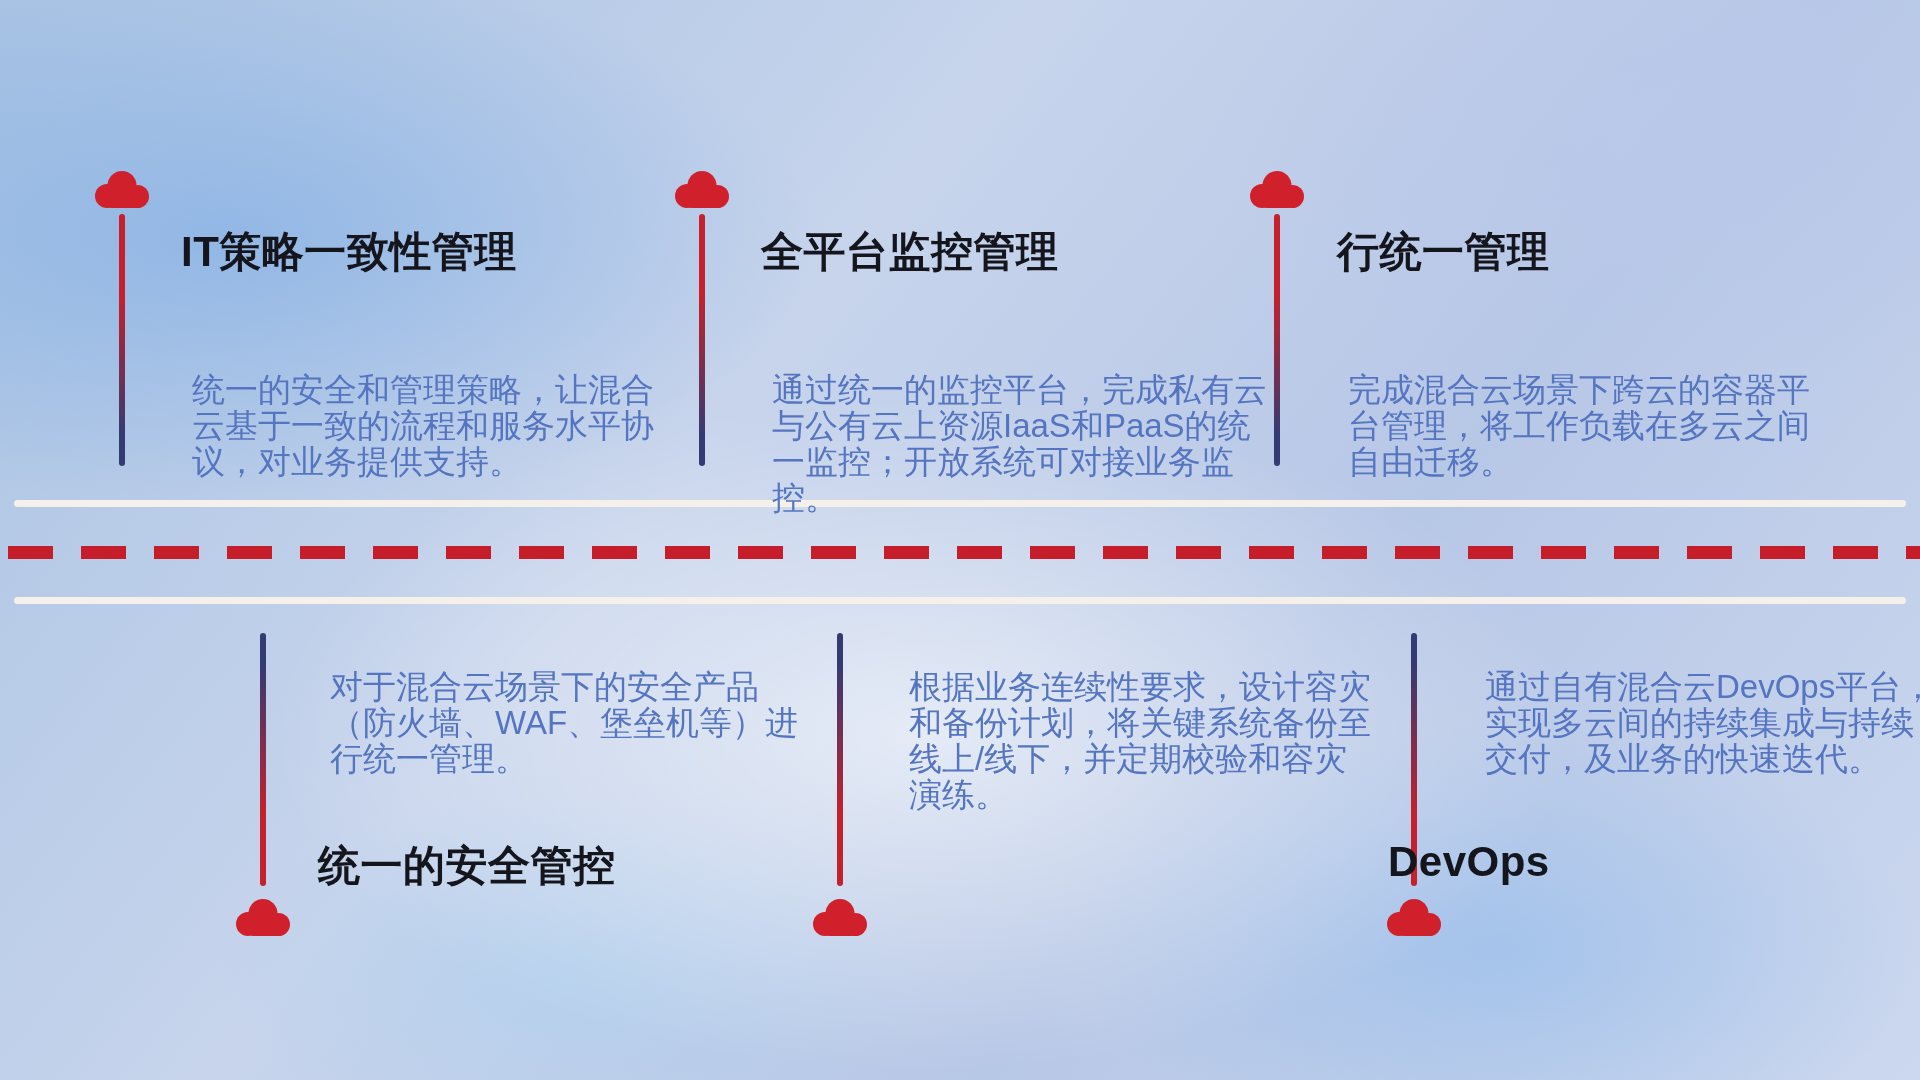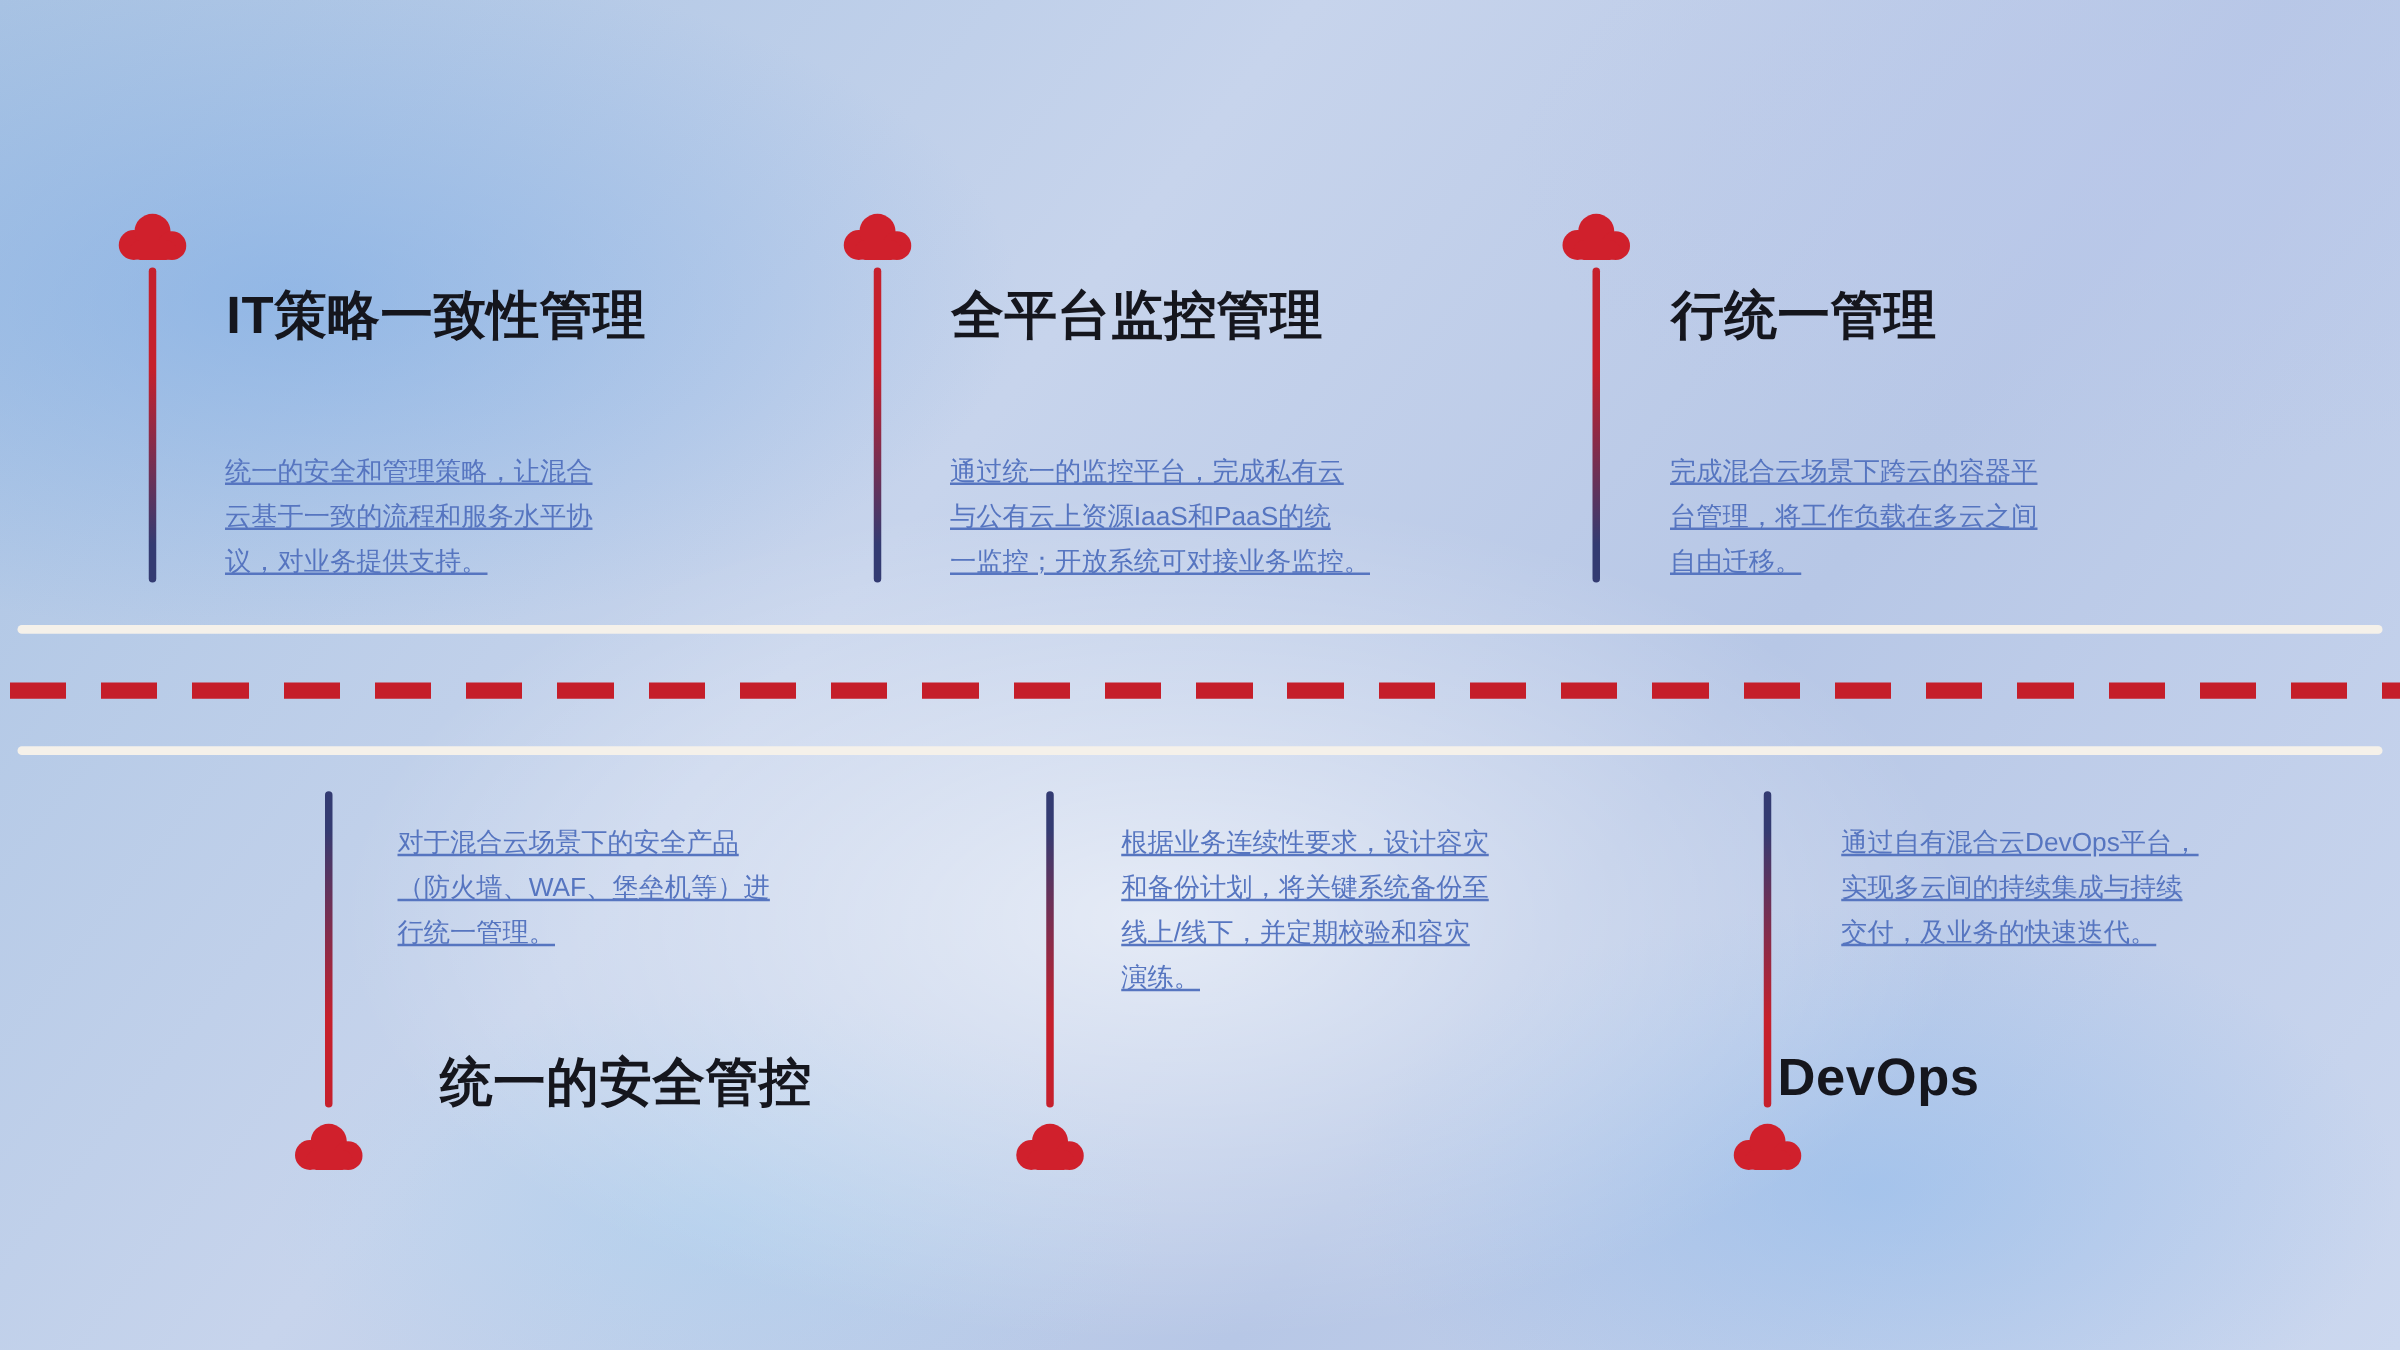--- a/index.html
+++ b/index.html
@@ -51,26 +51,25 @@
     top: 0; height: 253px;
     background: linear-gradient(180deg, var(--stem-navy) 12%, var(--stem-red) 72%);
   }
   .pin-bottom .cloud { top: 264px; }
   .title {
     position: absolute; margin: 0;
     font-size: 42px; font-weight: 700; color: var(--title-dark);
     letter-spacing: .5px; white-space: nowrap;
   }
   .title-top { top: 224px; }
-  .title-bottom { top: 838px; margin-left: 34px; }
+  .title-bottom { top: 838px; }
   .desc {
-    position: absolute; margin: 0; width: 500px;
-    font-size: 21px; line-height: 36px; color: var(--desc-blue);
+    position: absolute; margin: 12px; width: 500px;
+    font-size: 33px; line-height: 36px; color: var(--desc-blue);
     white-space: pre-line;
-    text-decoration: underline;
   }
   .desc-top { top: 360px; }
   .desc-bottom { top: 657px; }
 </style>
 </head>
 <body>
 
 <div class="canvas">
 
   <div class="road-line rt"></div>

